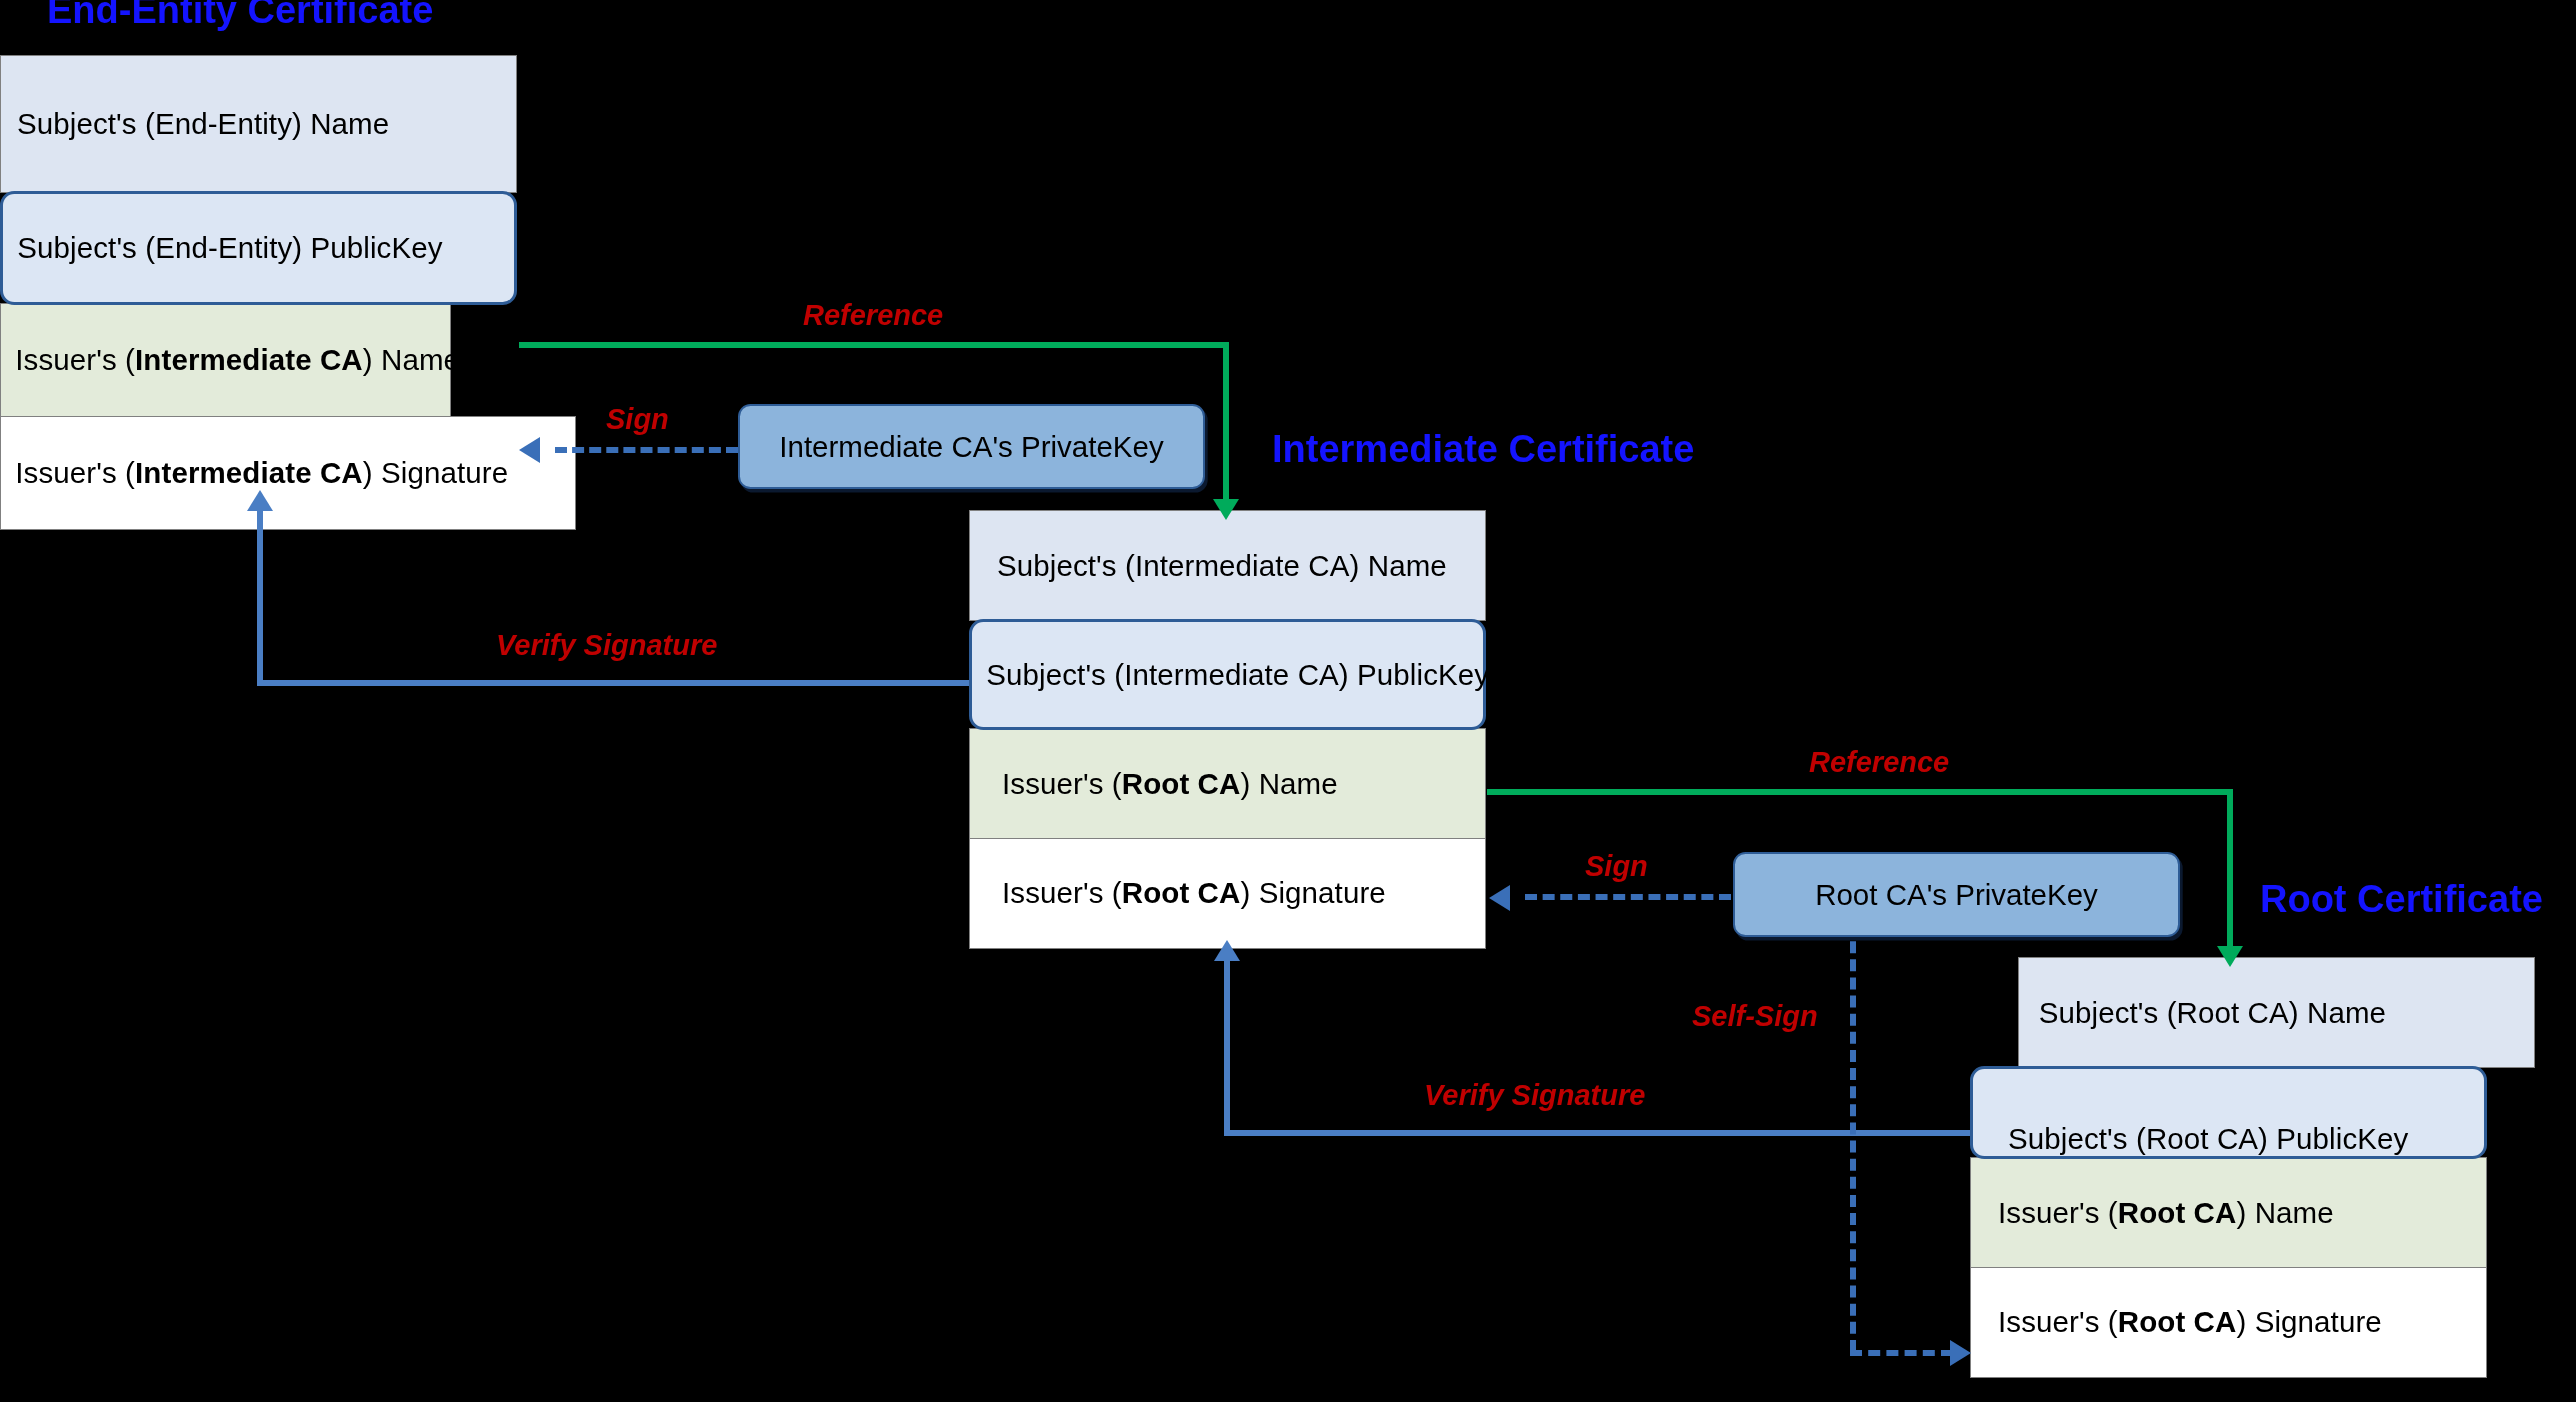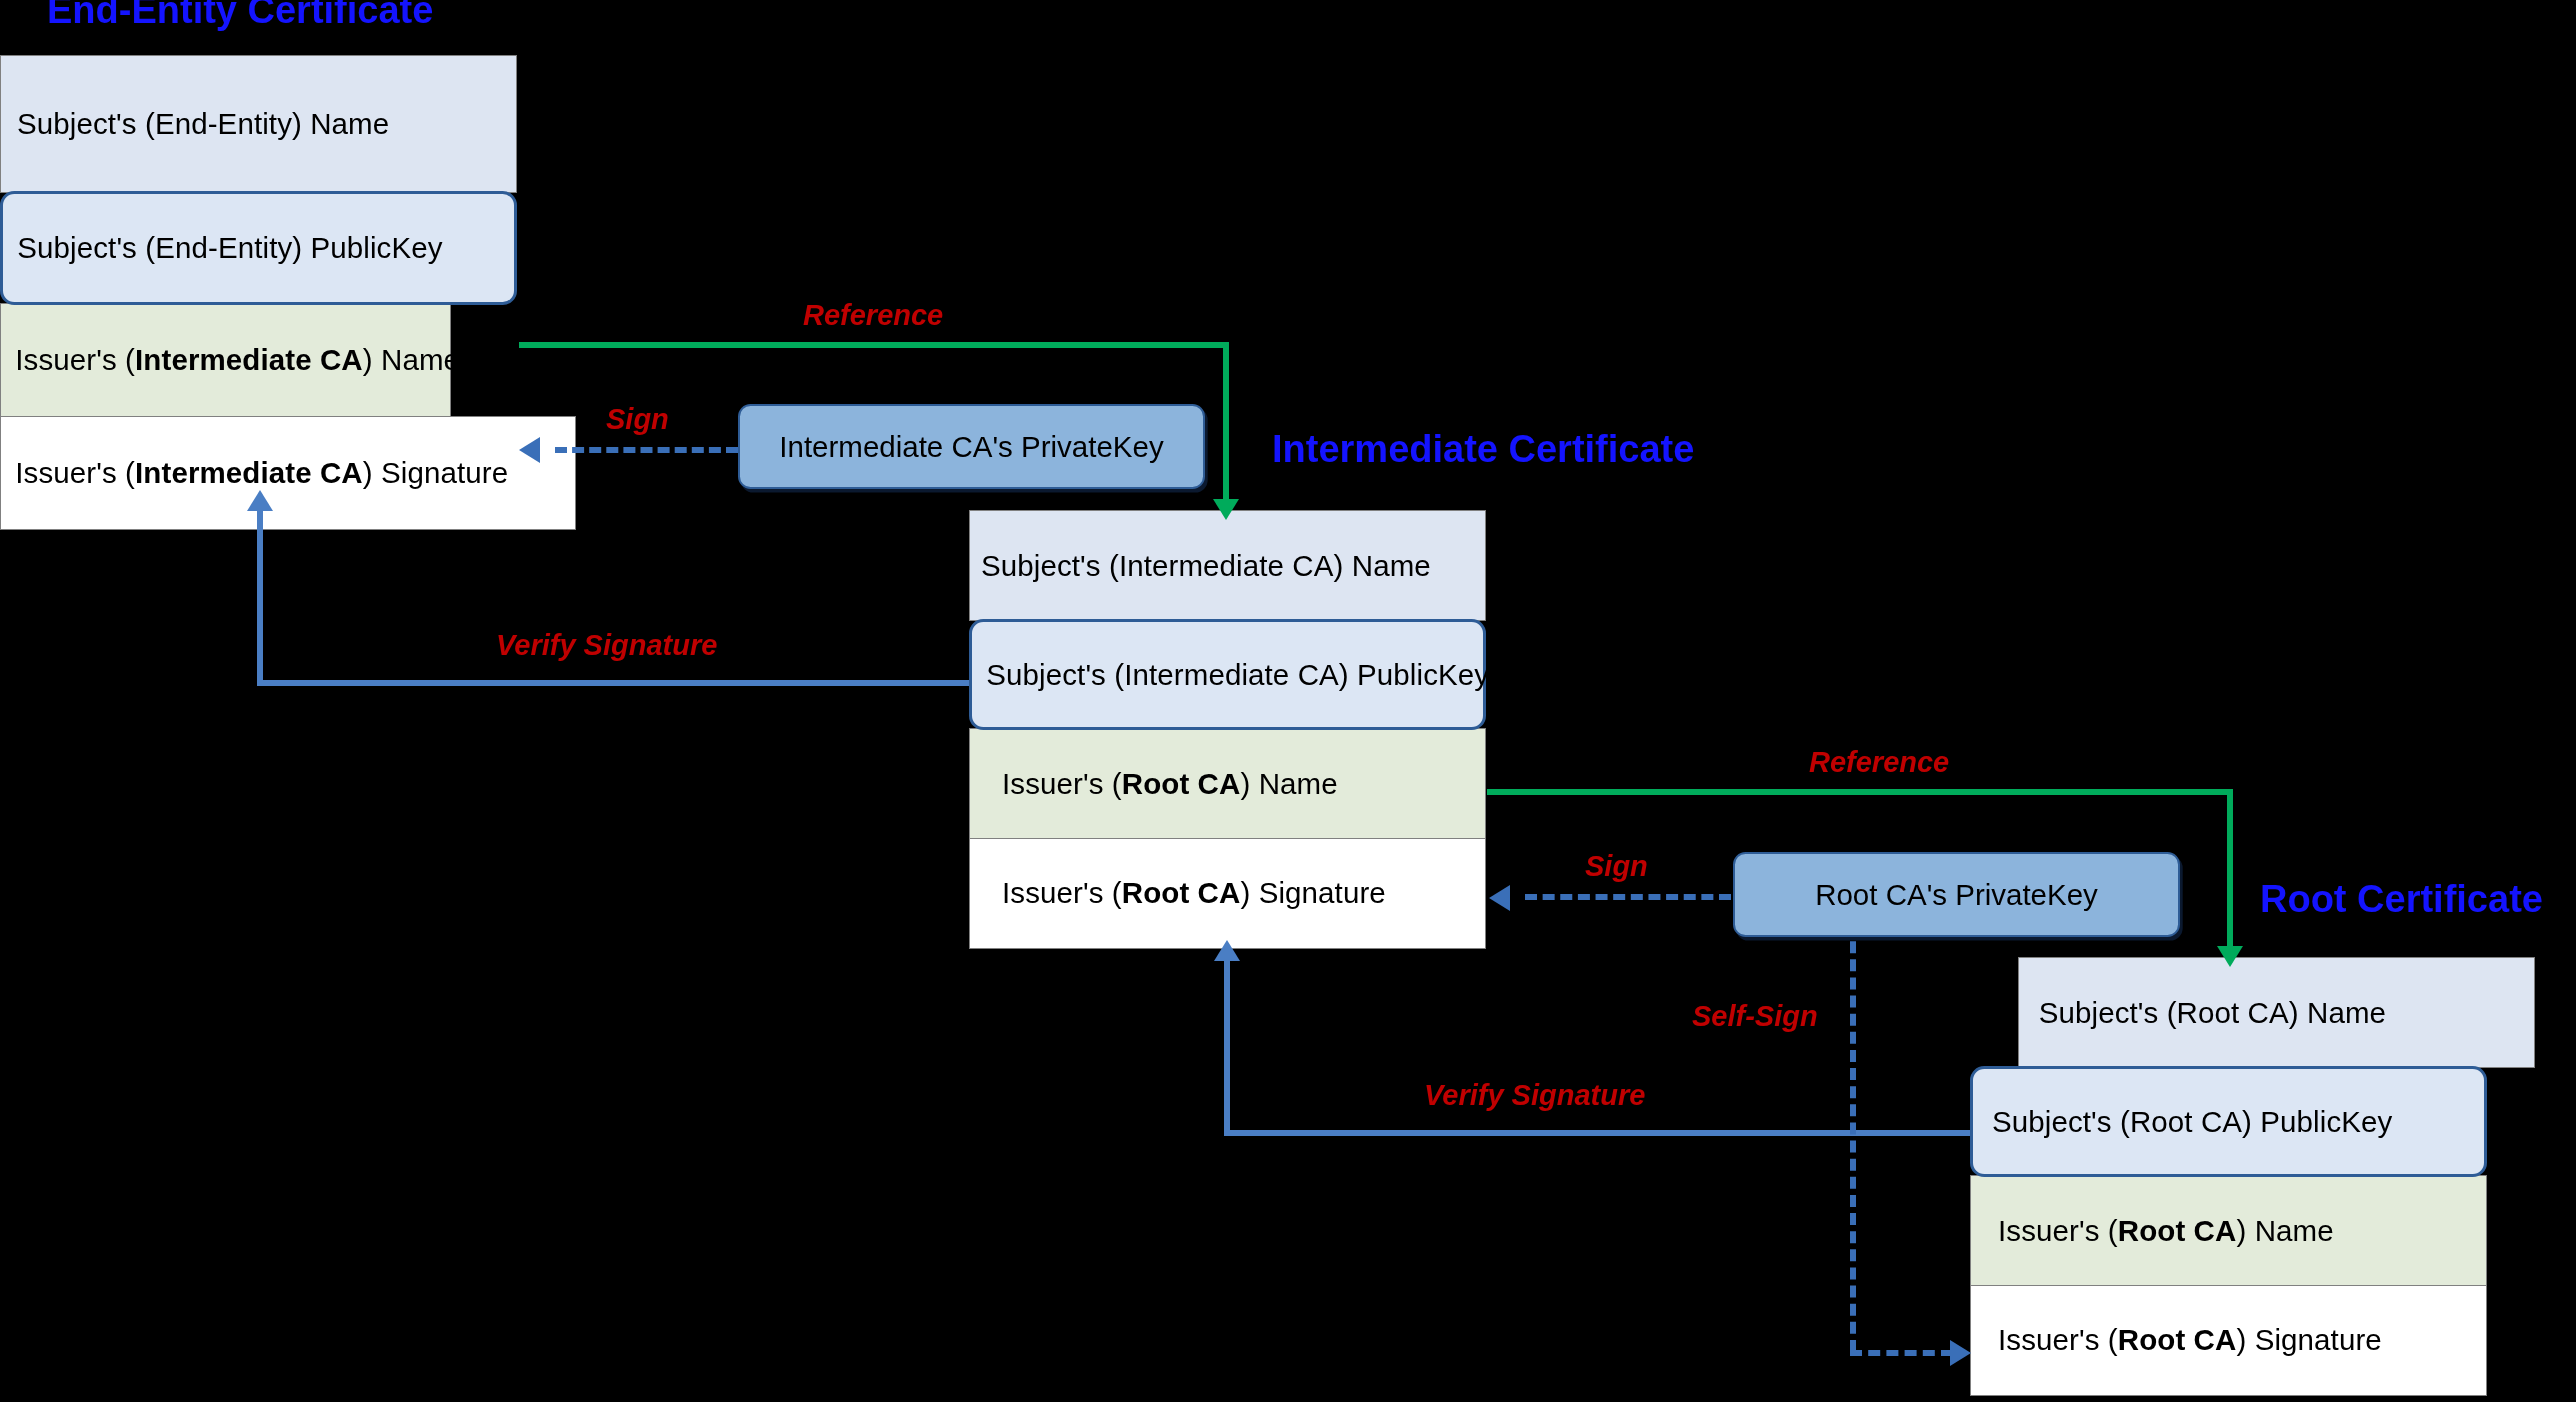--- a/index.html
+++ b/index.html
@@ -173,21 +173,21 @@
   </div>
 
   <div class="key-box" style="left:738px; top:404px; width:467px; height:85px;">
     <span>Intermediate CA's PrivateKey</span>
   </div>
 
   <div class="cert-title" style="left:1272px; top:428px;">Intermediate Certificate</div>
 
   <div class="cert-card" style="left:969px; top:510px; width:517px;">
 
-    <div class="cert-row row-name" style="height:111px; width:517px; padding-left:11px;">
+    <div class="cert-row row-name" style="height:111px; width:517px; padding-left:27px;">
       <span class="row-text">Subject's (Intermediate CA) Name</span>
     </div>
 
     <div class="cert-row row-pubkey" style="height:111px; width:517px; padding-left:14.3px; margin-top:-1.8px;">
       <span class="row-text">Subject's (Intermediate CA) PublicKey</span>
     </div>
 
     <div class="cert-row row-issuer" style="height:111px; width:517px; padding-left:32px; margin-top:-1.8px;">
       <span class="row-text">
         <span>Issuer's (</span><b>Root CA</b><span>) Name</span>
@@ -206,21 +206,21 @@
   </div>
 
   <div class="cert-title" style="left:2260px; top:878px;">Root Certificate</div>
 
   <div class="cert-card" style="left:1970px; top:957px; width:517px;">
 
     <div class="cert-row row-name" style="height:111px; width:517px; padding-left:19.7px;margin-left:48px;">
       <span class="row-text">Subject's (Root CA) Name</span>
     </div>
 
-    <div class="cert-row row-pubkey" style="height:111px; width:517px; padding-left:19px; margin-top:-1.8px;">
+    <div class="cert-row row-pubkey" style="height:93px; width:517px; padding-left:35px; margin-top:-1.8px;align-items:flex-end;">
       <span class="row-text">Subject's (Root CA) PublicKey</span>
     </div>
 
     <div class="cert-row row-issuer" style="height:111px; width:517px; padding-left:27px; margin-top:-1.8px;">
       <span class="row-text">
         <span>Issuer's (</span><b>Root CA</b><span>) Name</span>
       </span>
     </div>
 
     <div class="cert-row row-sig" style="height:111px; width:517px; padding-left:27px; margin-top:-1.8px;">

